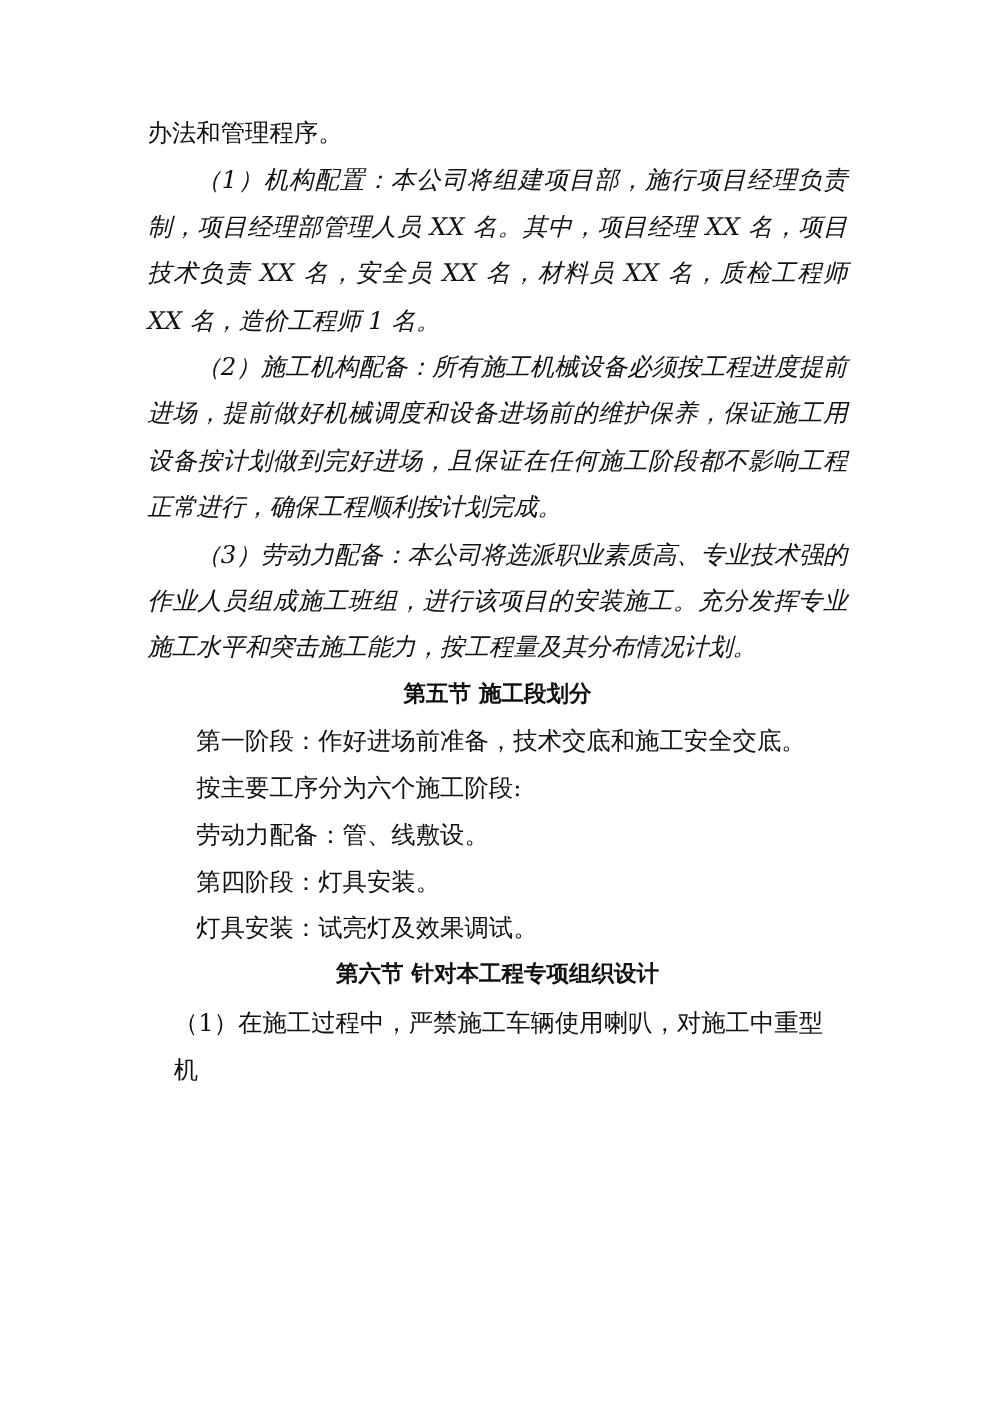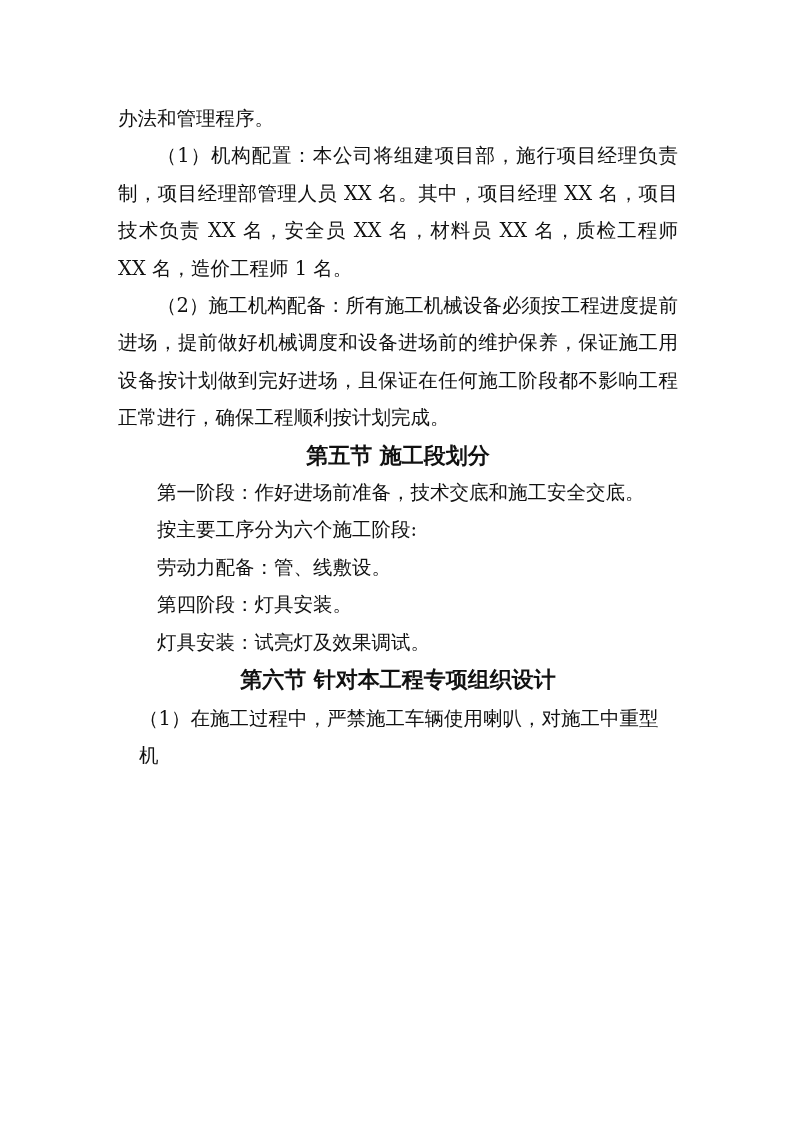--- a/index.html
+++ b/index.html
@@ -1,37 +1,38 @@
 <!DOCTYPE html>
 <html><head>
   <meta charset="utf-8">
   <style>
     html, body { margin: 0; padding: 0; background: #ffffff; }
     body { width: 793px; height: 1122px; position: relative; overflow: hidden; }
     .page {
-      position: absolute; left: 118px; top: 100px; width: 560px;
+      position: absolute; left: 118px; top: 88px; width: 560px;
       font-family: "DejaVu Serif", "Liberation Serif", serif;
       font-size: 19.5px; color: #111111; line-height: 37.4px;
     }
     .p { margin: 0; text-align: justify; text-align-last: left; }
-    .indent { text-indent: 39px; }
+    .indent { text-indent: 39px; font-style: italic; }
     .stage { margin: 0; padding-left: 39px; }
     .heading {
       margin: 0; text-align: center; font-weight: bold;
-      font-family: "DejaVu Sans", "Liberation Sans", sans-serif; font-size: 22px;
+      font-family: "DejaVu Sans", "Liberation Sans", sans-serif; font-size: 18px;
     }
     .item6 { margin: 1px; padding-left: 20px; }
   </style>
 </head>
 <body>
 
 <div class="page">
   <p class="p">办法和管理程序。</p>
   <p class="p indent">（1）机构配置：本公司将组建项目部，施行项目经理负责制，项目经理部管理人员 XX 名。其中，项目经理 XX 名，项目技术负责 XX 名，安全员 XX 名，材料员 XX 名，质检工程师 XX 名，造价工程师 1 名。</p>
   <p class="p indent">（2）施工机构配备：所有施工机械设备必须按工程进度提前进场，提前做好机械调度和设备进场前的维护保养，保证施工用设备按计划做到完好进场，且保证在任何施工阶段都不影响工程正常进行，确保工程顺利按计划完成。</p>
+  <p class="p indent">（3）劳动力配备：本公司将选派职业素质高、专业技术强的作业人员组成施工班组，进行该项目的安装施工。充分发挥专业施工水平和突击施工能力，按工程量及其分布情况计划。</p>
 
   <h2 class="heading">第五节  施工段划分</h2>
   <p class="stage">第一阶段：作好进场前准备，技术交底和施工安全交底。</p>
   <p class="stage">按主要工序分为六个施工阶段:</p>
   <p class="stage">劳动力配备：管、线敷设。</p>
   <p class="stage">第四阶段：灯具安装。</p>
   <p class="stage">灯具安装：试亮灯及效果调试。</p>
 
   <h2 class="heading">第六节  针对本工程专项组织设计</h2>
   <p class="item6">（1）在施工过程中，严禁施工车辆使用喇叭，对施工中重型机</p>

